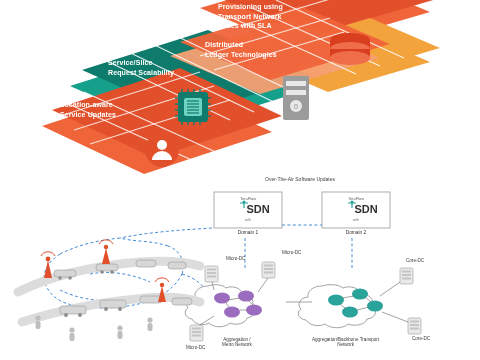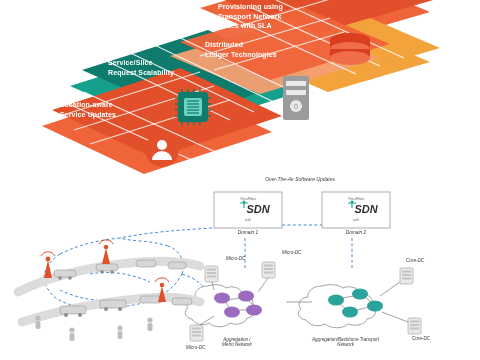--- a/index.html
+++ b/index.html
@@ -5,21 +5,21 @@
   html,body{margin:0;padding:0;}
   body{width:480px;height:360px;background:#ffffff;font-family:"Liberation Sans",sans-serif;overflow:hidden;position:relative;}
   #root{position:relative;width:480px;height:360px;}
 
   
   #top-block{position:absolute;left:0;top:0;width:480px;height:175px;overflow:hidden;}
 
   .lbl{position:absolute;color:#ffffff;font-size:7px;line-height:9.5px;font-weight:bold;letter-spacing:.1px;white-space:nowrap;}
 
   
-  #net{position:absolute;left:0;top:170px;width:480px;height:190px;font-style:italic;}
+  #net{position:absolute;left:0;top:170px;width:480px;height:190px;}
   .ntext{position:absolute;font-size:4.6px;color:#3b3b3b;white-space:nowrap;}
   svg{display:block;}
 </style>
 </head>
 <body>
 
 <div id="root">
 
   <div id="top-block">
     <svg width="480" height="175" viewBox="0 0 480 175">

